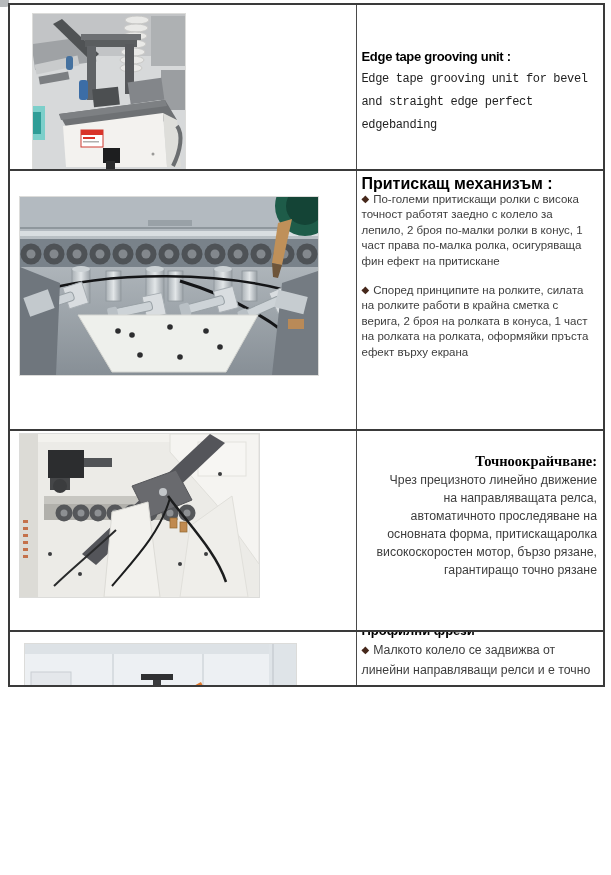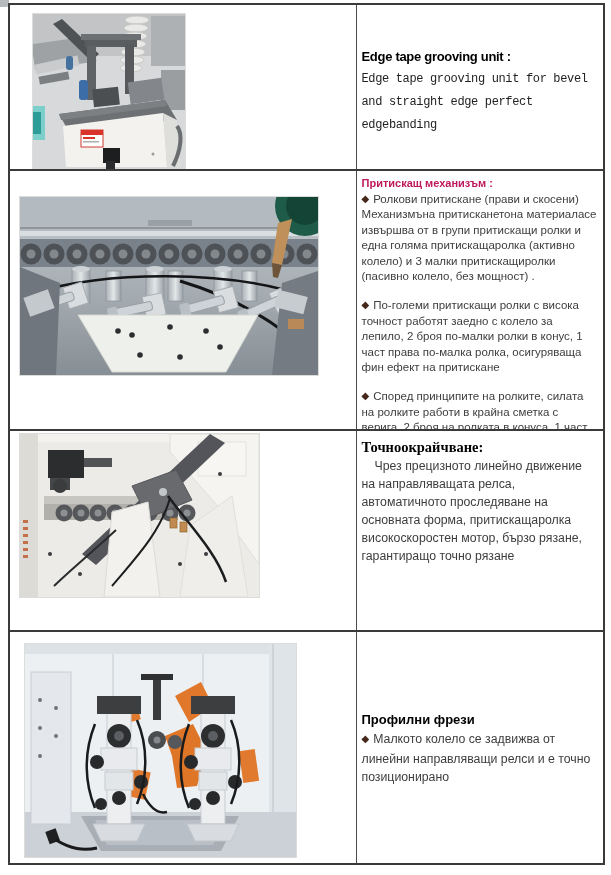--- a/index.html
+++ b/index.html
@@ -1,37 +1,37 @@
 <!DOCTYPE html>
 <html><head>
 <meta charset="utf-8">
 <style>
   html,body{margin:0;padding:0;background:#ffffff;}
   .page{position:relative;width:611px;height:875px;background:#ffffff;overflow:hidden;
         font-family:"Liberation Sans","DejaVu Sans",sans-serif;}
   .corner-artifact{position:absolute;left:0;top:0;width:9px;height:7px;background:#b7babc;
         border-bottom-right-radius:3px;}
-  .doc-table{position:absolute;left:8px;top:3px;width:597px;height:862px;border:2px solid #3a3a3a;
+  .doc-table{position:absolute;left:8px;top:3px;width:597px;height:684px;border:2px solid #3a3a3a;
         display:flex;flex-direction:column;box-sizing:border-box;background:#fff;}
   .trow{display:flex;box-sizing:border-box;border-bottom:2.5px solid #3a3a3a;overflow:hidden;}
   .trow.r1{height:166px;}
   .trow.r2{height:260px;}
   .trow.r3{height:201px;}
   .trow.r4{flex:1;border-bottom:none;}
   .cell-img{width:346.5px;flex:none;position:relative;border-right:1.5px solid #4a4a4a;
         box-sizing:border-box;background:#fff;overflow:hidden;}
   .cell-text{flex:1;box-sizing:border-box;padding:4px 6px 2px 5px;overflow:hidden;color:#3d3d3d;}
   .photo{position:absolute;display:block;border:1px solid #dcdcda;}
   
   .r1 .cell-text{display:flex;flex-direction:column;justify-content:center;padding-top:10px;color:#222;}
   .r1 .heading{font-size:13px;line-height:23px;font-weight:bold;color:#000;letter-spacing:-0.3px;}
   .r1 .para{margin:0;font-size:12px;line-height:23px;letter-spacing:-0.35px;font-weight:500;font-family:Liberation Mono, monospace;}
-  .r2 .heading{font-size:11px;line-height:17px;font-weight:bold;color:#be185d;}
+  .r2 .heading{font-size:16px;line-height:17px;font-weight:bold;color:#000000;}
   .r2 .para{margin:0 0 14px 0;font-size:11.5px;line-height:15.4px;}
-  .r3 .cell-text{padding-top:7px;}
+  .r3 .cell-text{padding-top:21px;text-align:right;}
   .r3 .heading{font-family:"Liberation Serif","DejaVu Serif",serif;font-size:14.5px;line-height:19px;
         font-weight:bold;color:#000;}
   .r3 .para{margin:0;font-size:12.3px;line-height:18px;}
   .r3 .para.indent{text-indent:13px;}
   .r4 .cell-text{display:flex;flex-direction:column;justify-content:center;padding-top:4px;}
   .r4 .heading{font-size:13px;line-height:20px;font-weight:bold;color:#000;}
   .r4 .para{margin:0;font-size:12.3px;line-height:18.5px;}
   .bullet{color:#46281b;margin-right:4px;font-size:10px;position:relative;top:-1px;}
 </style>
 </head>
@@ -200,21 +200,20 @@
               <circle cx="150" cy="130" r="2.8"></circle>
             <circle cx="186" cy="134" r="2.8"></circle>
               <circle cx="200" cy="150" r="2.8"></circle>
               <circle cx="120" cy="158" r="2.8"></circle>
             <circle cx="160" cy="160" r="2.8"></circle>
           </g>
         </svg>
       </div>
       <div class="cell-text">
         <div class="heading">Притискащ механизъм :</div>
-        <p class="para b"><span class="bullet">◆</span><span>Ролкови притискане (прави и скосени) Механизмъна притисканетона материаласе извършва от в групи притискащи ролки и една голяма притискащаролка (активно колело) и 3 малки притискащиролки (пасивно колело, без мощност) .</span></p>
         <p class="para b"><span class="bullet">◆</span><span>По-големи притискащи ролки с висока точност работят заедно с колело за лепило, 2 броя по-малки ролки в конус, 1 част права по-малка ролка, осигуряваща фин ефект на притискане</span></p>
         <p class="para b"><span class="bullet">◆</span><span>Според принципите на ролките, силата на ролките работи в крайна сметка с верига, 2 броя на ролката в конуса, 1 част на ролката на ролката, оформяйки пръста ефект върху екрана</span></p>
       </div>
     </div>
 
     <div class="trow r3">
       <div class="cell-img">
         <svg class="photo" style="left:9px;top:2px;" width="239" height="163" viewBox="0 0 239 163">
           <rect width="239" height="163" fill="#ecebe7"></rect>
           <rect x="0" y="0" width="239" height="8" fill="#f3f2ee"></rect>

